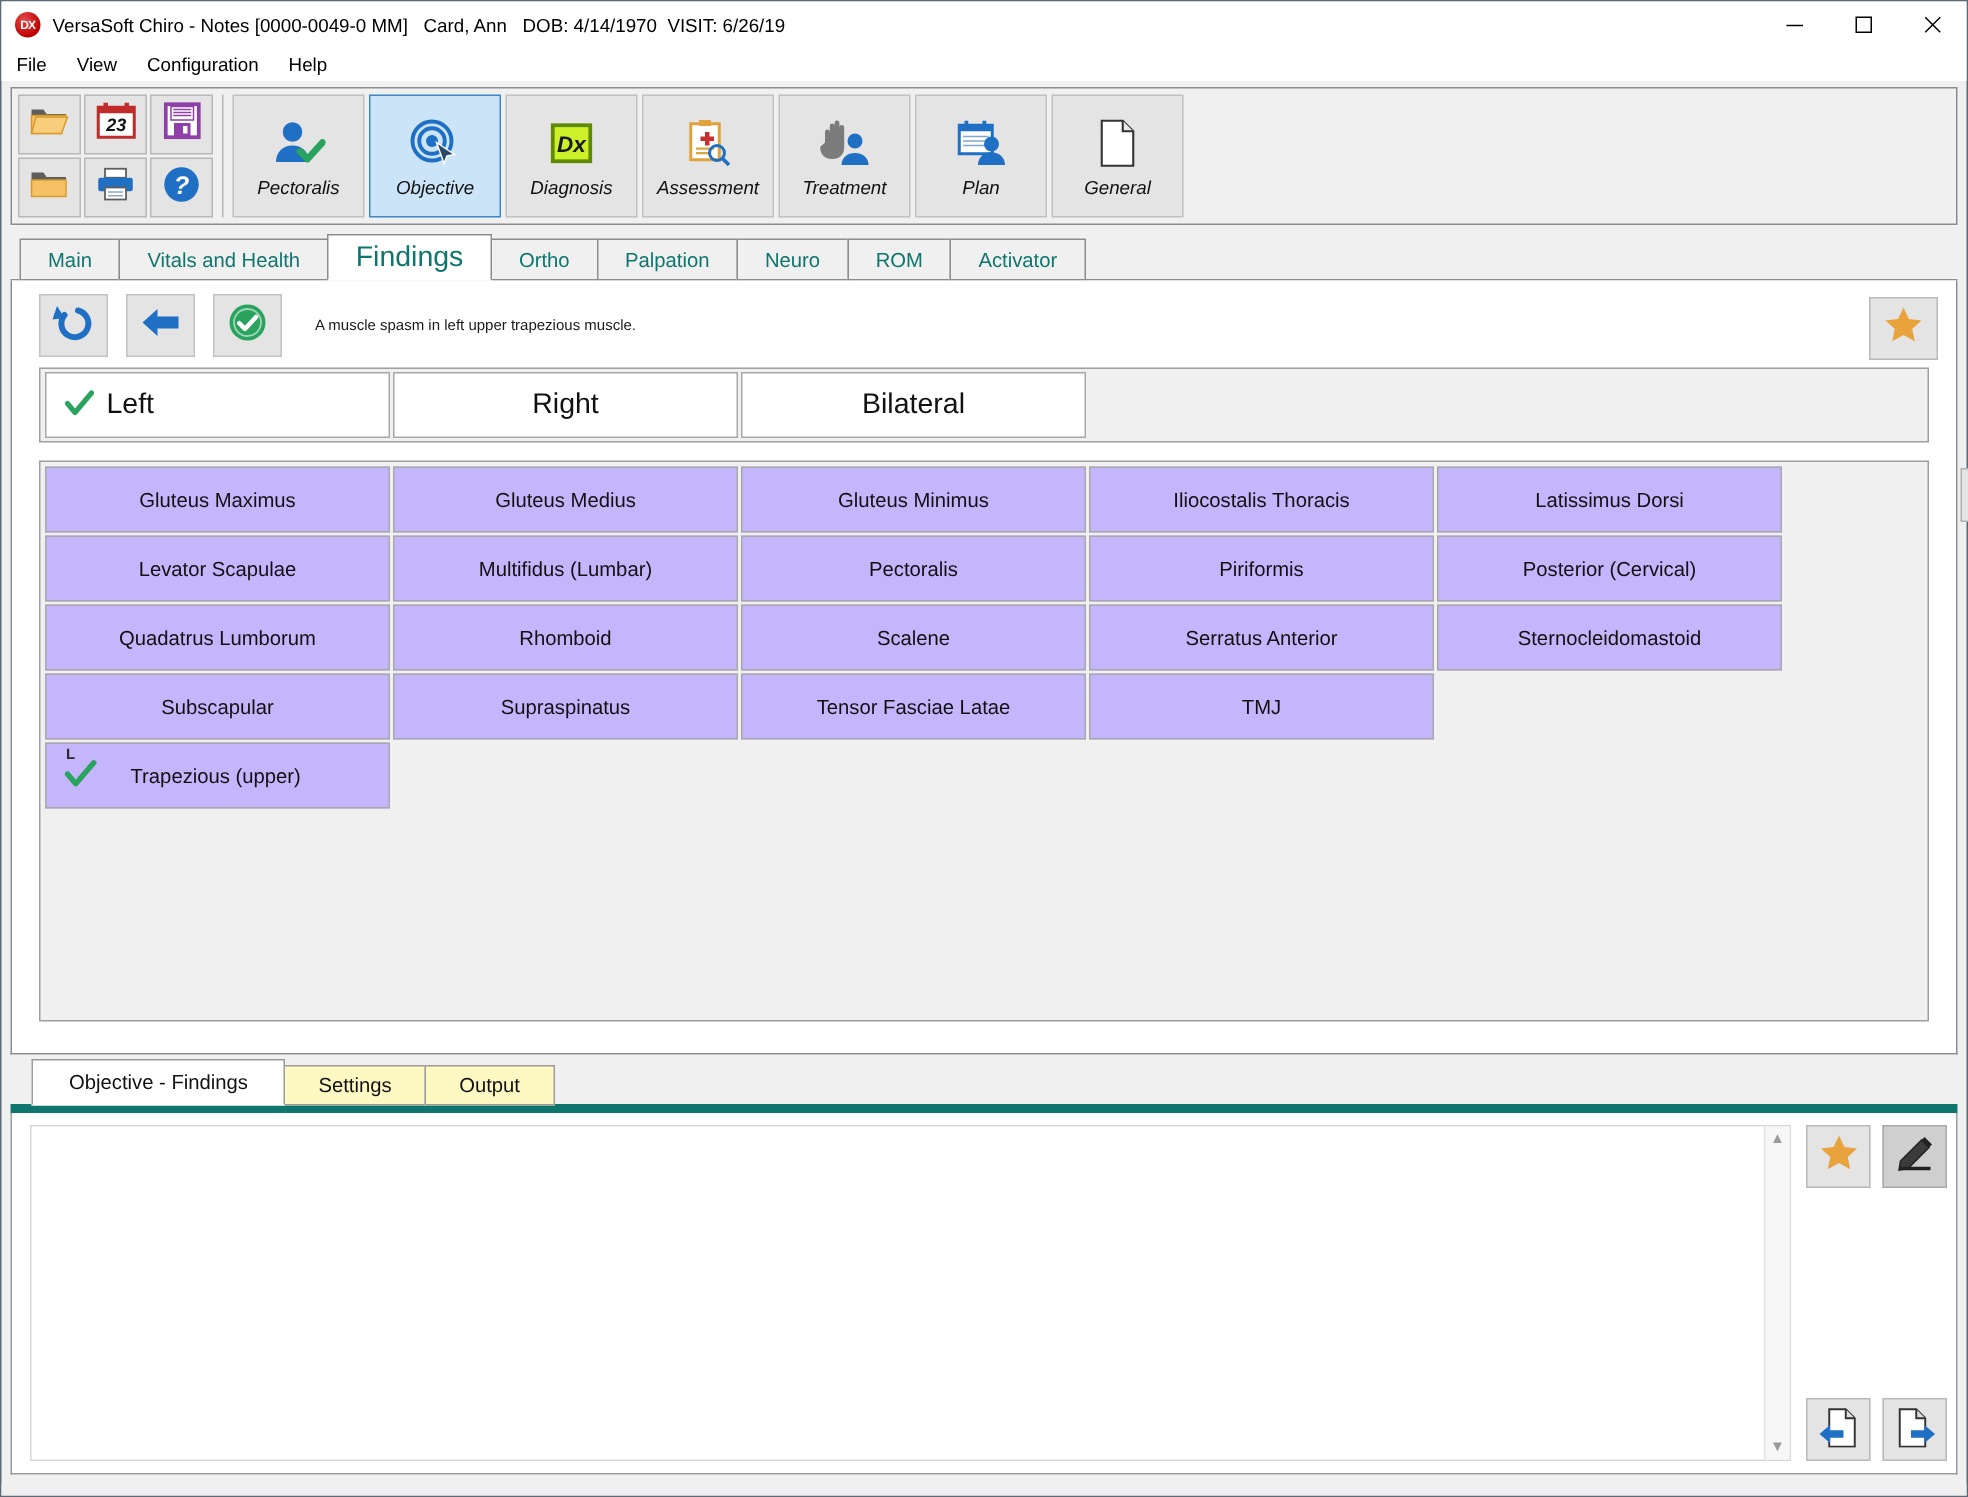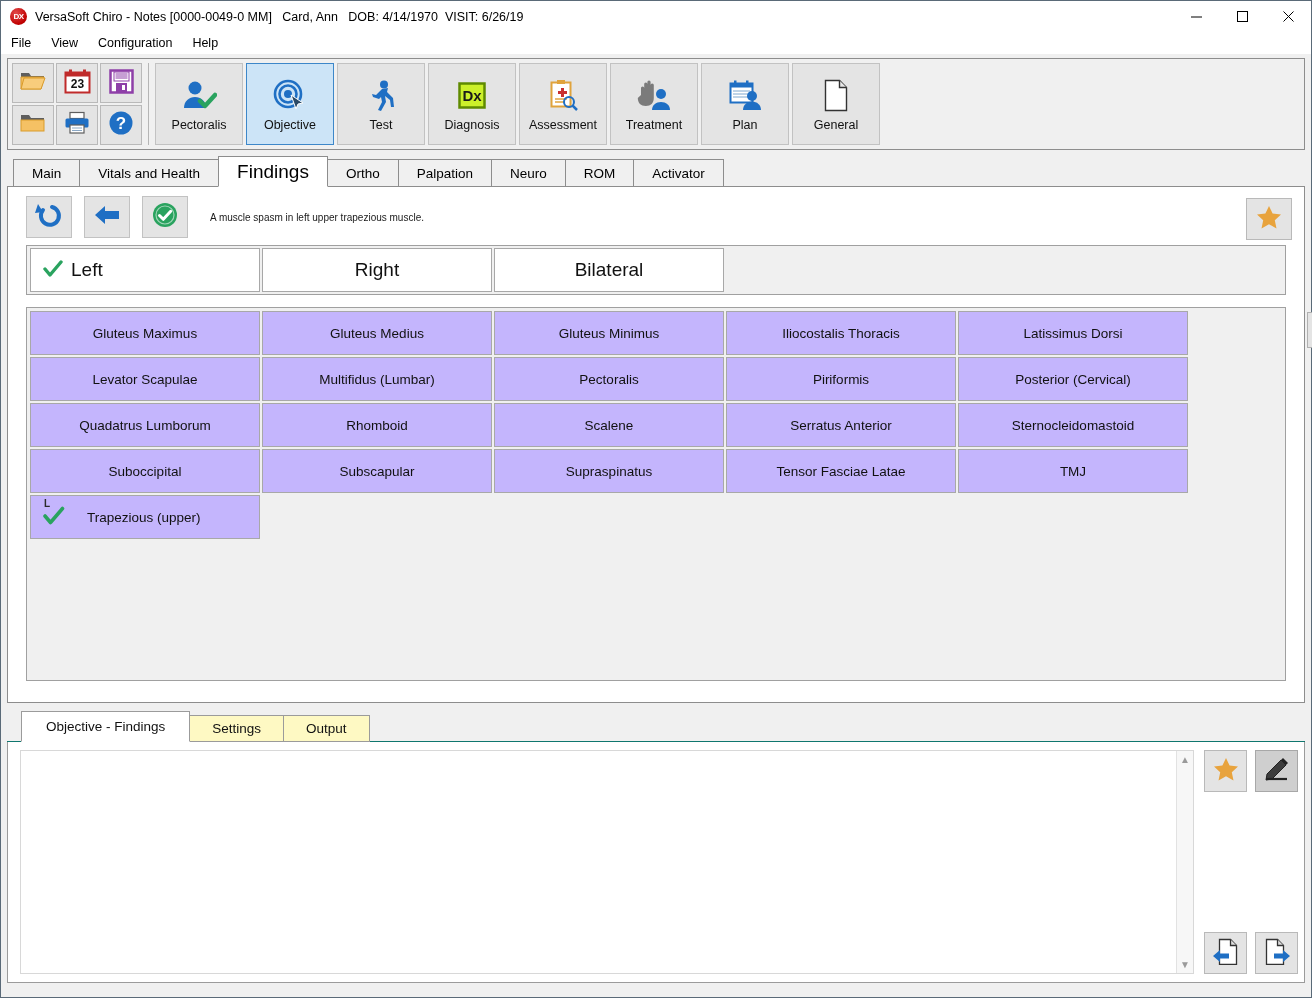--- a/index.html
+++ b/index.html
@@ -67,20 +67,21 @@
   }
 
   
   .toolbar-wrap {
     margin: 4px 6px 0 6px;
     background: #f0f0f0;
     border: 1px solid #8d8d8d;
     height: 92px;
     display: flex; align-items: center;
     padding: 3px 4px;
+    font-style: italic;
   }
   .tb-group-small {
     display: grid;
     grid-template-columns: repeat(3, 42px);
     grid-template-rows: repeat(2, 40px);
     gap: 2px;
     padding-right: 6px;
     border-right: 1px solid #b5b5b5;
     margin-right: 6px;
   }
@@ -113,21 +114,21 @@
     border-bottom: 1px solid #8d8d8d;
     padding-left: 6px;
   }
   .tab {
     height: 28px;
     padding: 0 18px;
     background: #f0f0f0;
     border: 1px solid #8d8d8d;
     border-bottom: 1px solid #8d8d8d;
     display: flex; align-items: center; justify-content: center;
-    font-size: 13.5px; color: #000000;
+    font-size: 13.5px; color: #0f766e;
     margin-right: -1px;
     position: relative; top: 1px;
   }
   .tab.active {
     background: #ffffff;
     height: 31px;
     border-bottom: 1px solid #ffffff;
     z-index: 3;
     font-size: 19px;
   }
@@ -224,21 +225,21 @@
   .bottom {
     margin: 8px 6px 6px 6px;
     flex: 1;
     display: flex; flex-direction: column;
     min-height: 0;
   }
   .btabstrip {
     display: flex; align-items: flex-end;
     height: 31px;
     padding-left: 14px;
-    border-bottom: 1px solid #0f766e;
+    border-bottom: 6px solid #0f766e;
   }
   .btab {
     height: 27px; padding: 0 22px;
     background: #fef9c3;
     border: 1px solid #9b9b9b;
     display: flex; align-items: center; justify-content: center;
     font-size: 13.5px; color: #111;
     margin-right: -1px;
     position: relative; top: 1px;
   }
@@ -408,29 +409,20 @@
         <svg width="36" height="34" viewBox="0 0 36 34">
           <circle cx="16" cy="15" r="13" fill="none" stroke="#1f6fc4" stroke-width="2.6"></circle>
           <circle cx="16" cy="15" r="8.5" fill="none" stroke="#1f6fc4" stroke-width="2.6"></circle>
           <circle cx="16" cy="15" r="4" fill="#1f6fc4"></circle>
           <path d="M19 16 l12 8 l-5 1 l-2 5z" fill="#2b4a66" stroke="#fff" stroke-width="1"></path>
         </svg>
       </span>
       <span class="lbl">Objective</span>
     </div>
 
-    <div class="tb-big">
-      <span class="tb-icon">
-        <svg width="32" height="34" viewBox="0 0 32 34">
-          <circle cx="19" cy="5.5" r="4" fill="#1f6fc4"></circle>
-          <path d="M17 10 l-6 6 l-4 -1 l1 3 l6 2 l2 -2 l1 5 l-4 8 l3 1 l5 -9 l-1 -6 l5 4 l1 7 h3 l-1 -9 l-6 -6 l1 -4 z" fill="#1f6fc4"></path>
-        </svg>
-      </span>
-      <span class="lbl">Test</span>
-    </div>
 
     <div class="tb-big">
       <span class="tb-icon">
         <svg width="34" height="32" viewBox="0 0 34 32">
           <rect x="4.5" y="3.5" width="25" height="24" fill="#ccf02a" stroke="#5f8a00" stroke-width="2.5"></rect>
           <text x="17" y="21" font-family="Liberation Sans, sans-serif" font-size="15" font-weight="bold" fill="#1a1a1a" text-anchor="middle">Dx</text>
         </svg>
       </span>
       <span class="lbl">Diagnosis</span>
     </div>
@@ -627,23 +619,20 @@
         <div class="mcell">
             <span>Serratus Anterior</span>
           </div>
         <div class="mcell">
             <span>Sternocleidomastoid</span>
           </div>
       </div>
 
       <div class="grid-row">
         <div class="mcell">
-            <span>Suboccipital</span>
-          </div>
-        <div class="mcell">
             <span>Subscapular</span>
           </div>
         <div class="mcell">
             <span>Supraspinatus</span>
           </div>
         <div class="mcell">
             <span>Tensor Fasciae Latae</span>
           </div>
         <div class="mcell">
             <span>TMJ</span>

